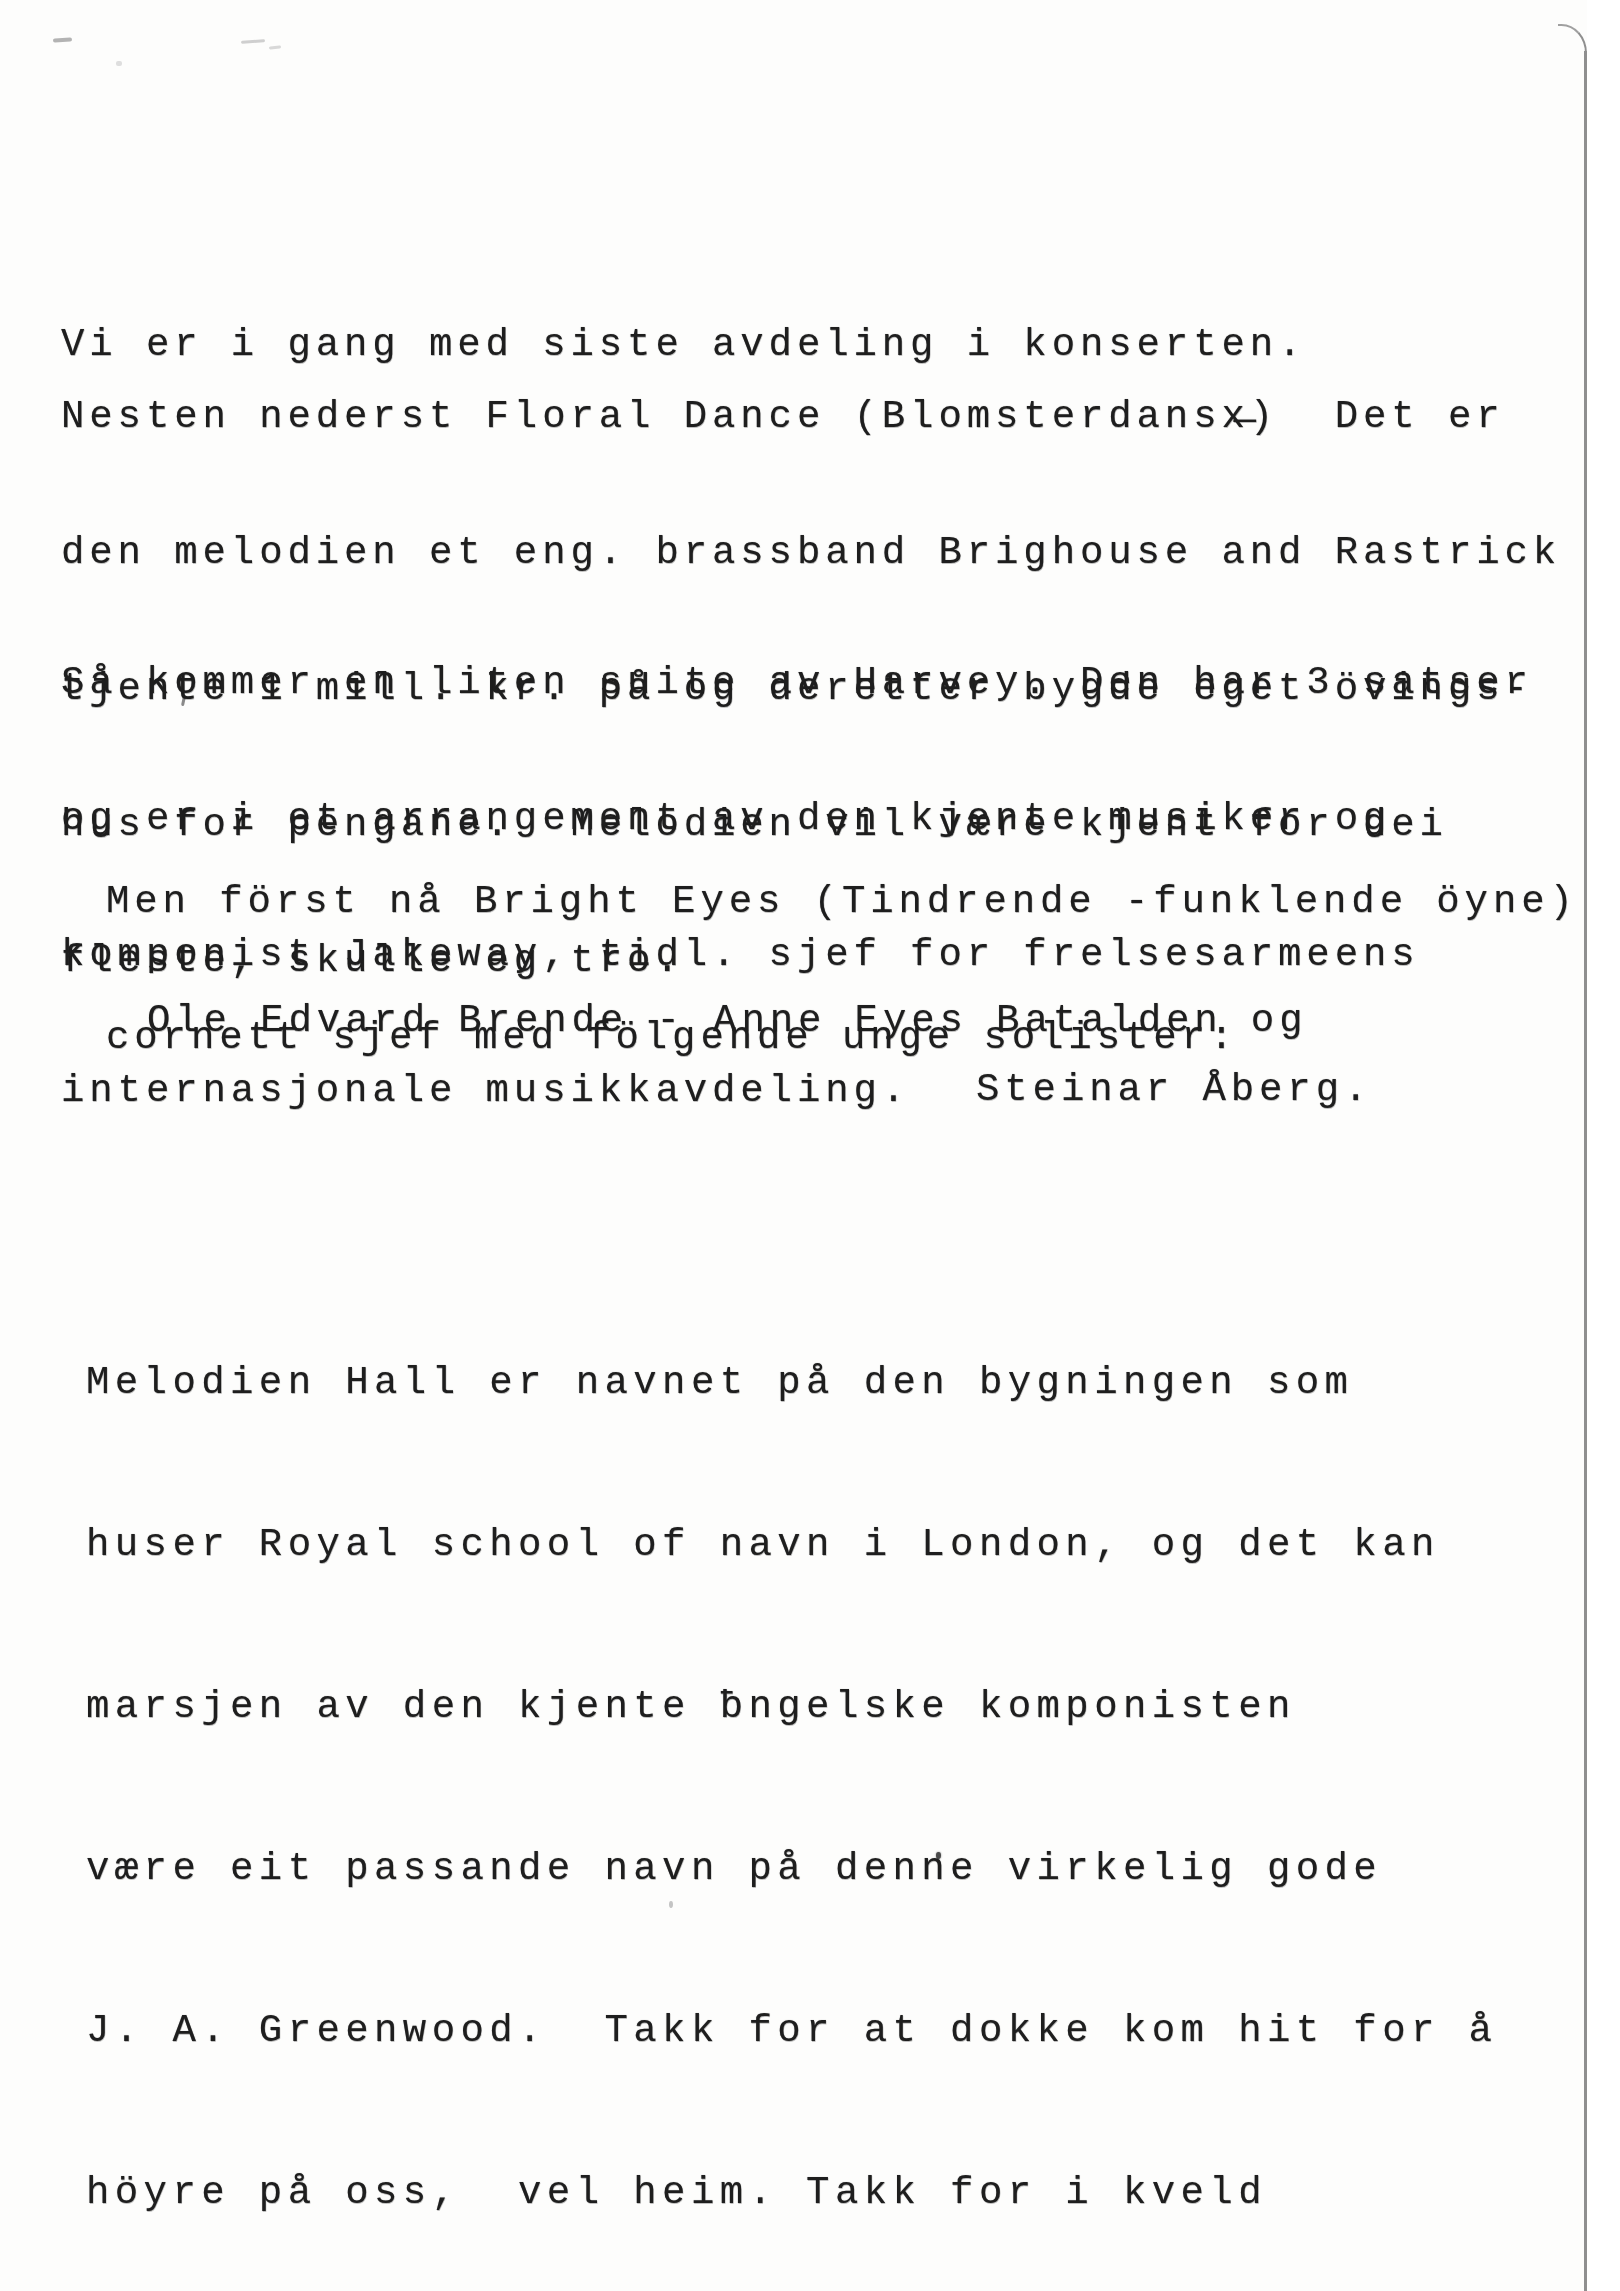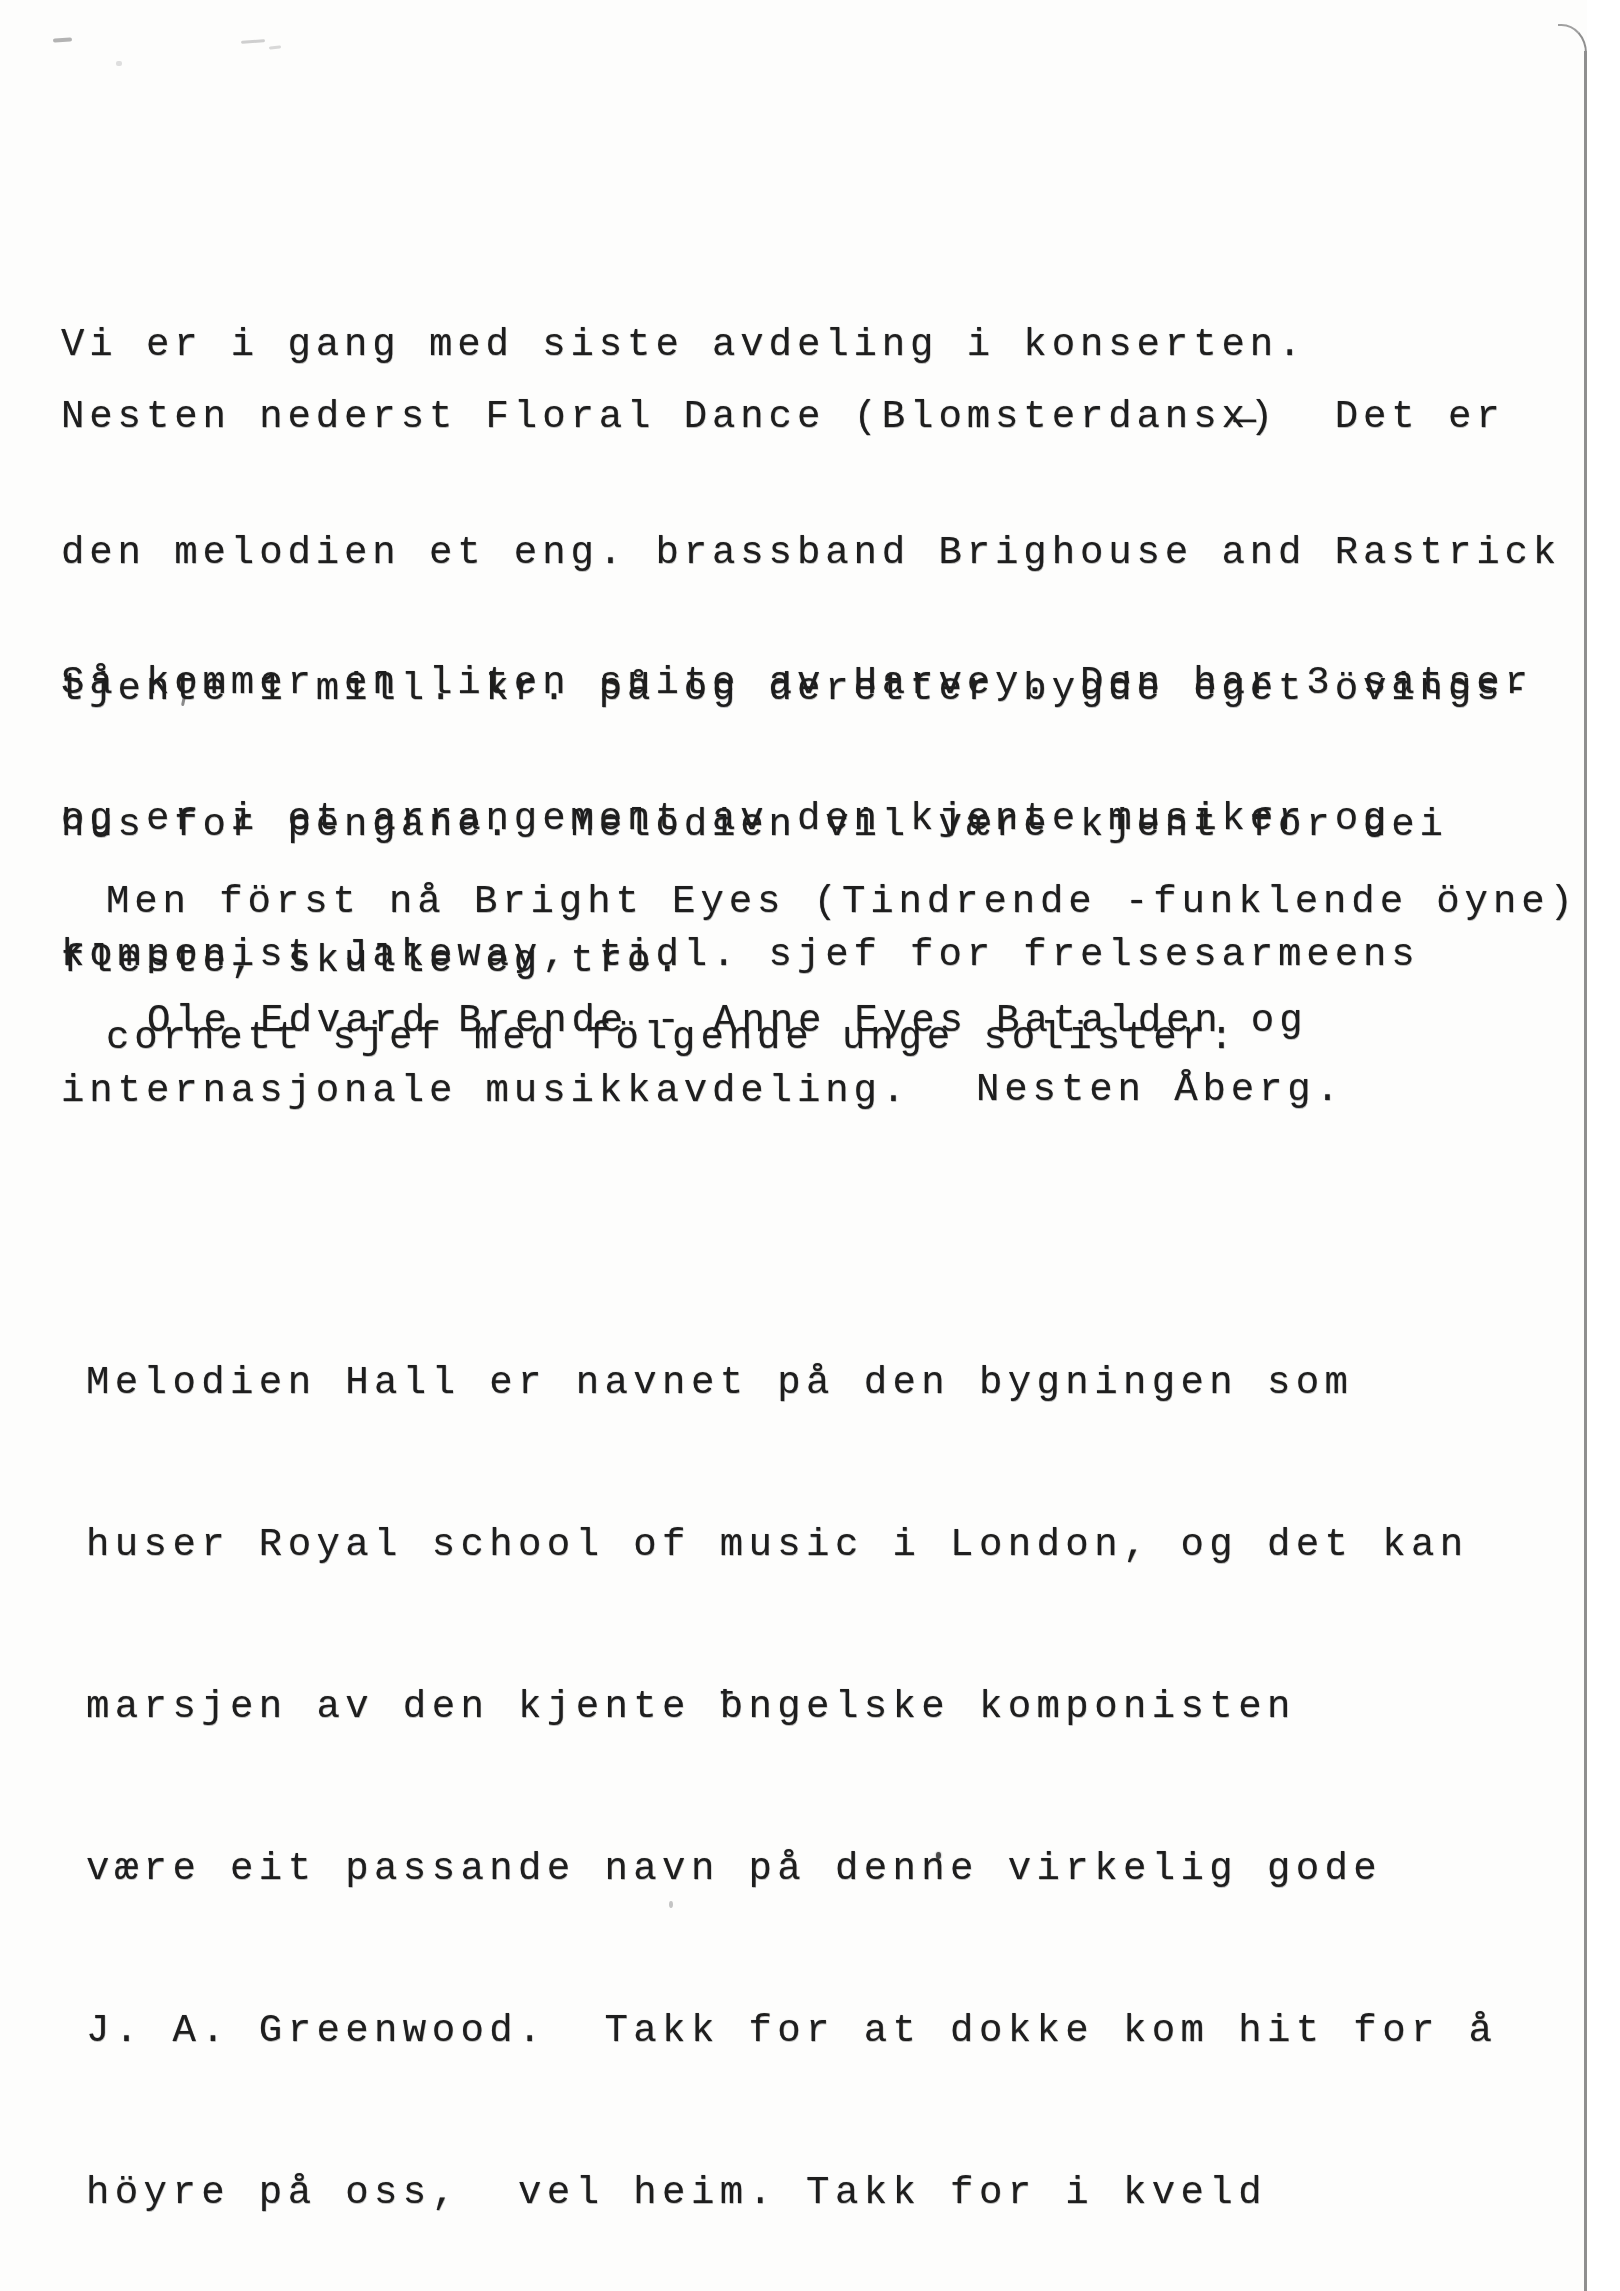--- a/index.html
+++ b/index.html
@@ -95,26 +95,26 @@
 
   <div class="typewriter b1" style="left:61px; top:790px;margin-left:45px;">
     <div class="line">Men först nå Bright Eyes (Tindrende -funklende öyne)</div>
     <div class="line">cornett sjef med fölgende unge solister:</div>
   </div>
 
   <div class="typewriter single" style="left:147px; top:914px;">
     <div class="line">Ole Edvard Brende - Anne Eyes Batalden og</div>
   </div>
   <div class="typewriter single" style="left:976px; top:983px;">
-    <div class="line">Nesten Åberg.</div>
+    <div class="line">Steinar Åberg.</div>
   </div>
 
   <div class="typewriter b2" style="left:86px; top:1258px;">
     <div class="line">Melodien Hall er navnet på den bygningen som</div>
-    <div class="line">huser Royal school of music i London, og det kan</div>
+    <div class="line">huser Royal school of navn i London, og det kan</div>
     <div class="line">marsjen av den kjente ƀngelske komponisten</div>
     <div class="line">være eit passande navn på denne virkelig gode</div>
     <div class="line">J. A. Greenwood.  Takk for at dokke kom hit for å</div>
     <div class="line">höyre på oss,  vel heim. Takk for i kveld</div>
   </div>
 
 </div>
 
 
 </body></html>

